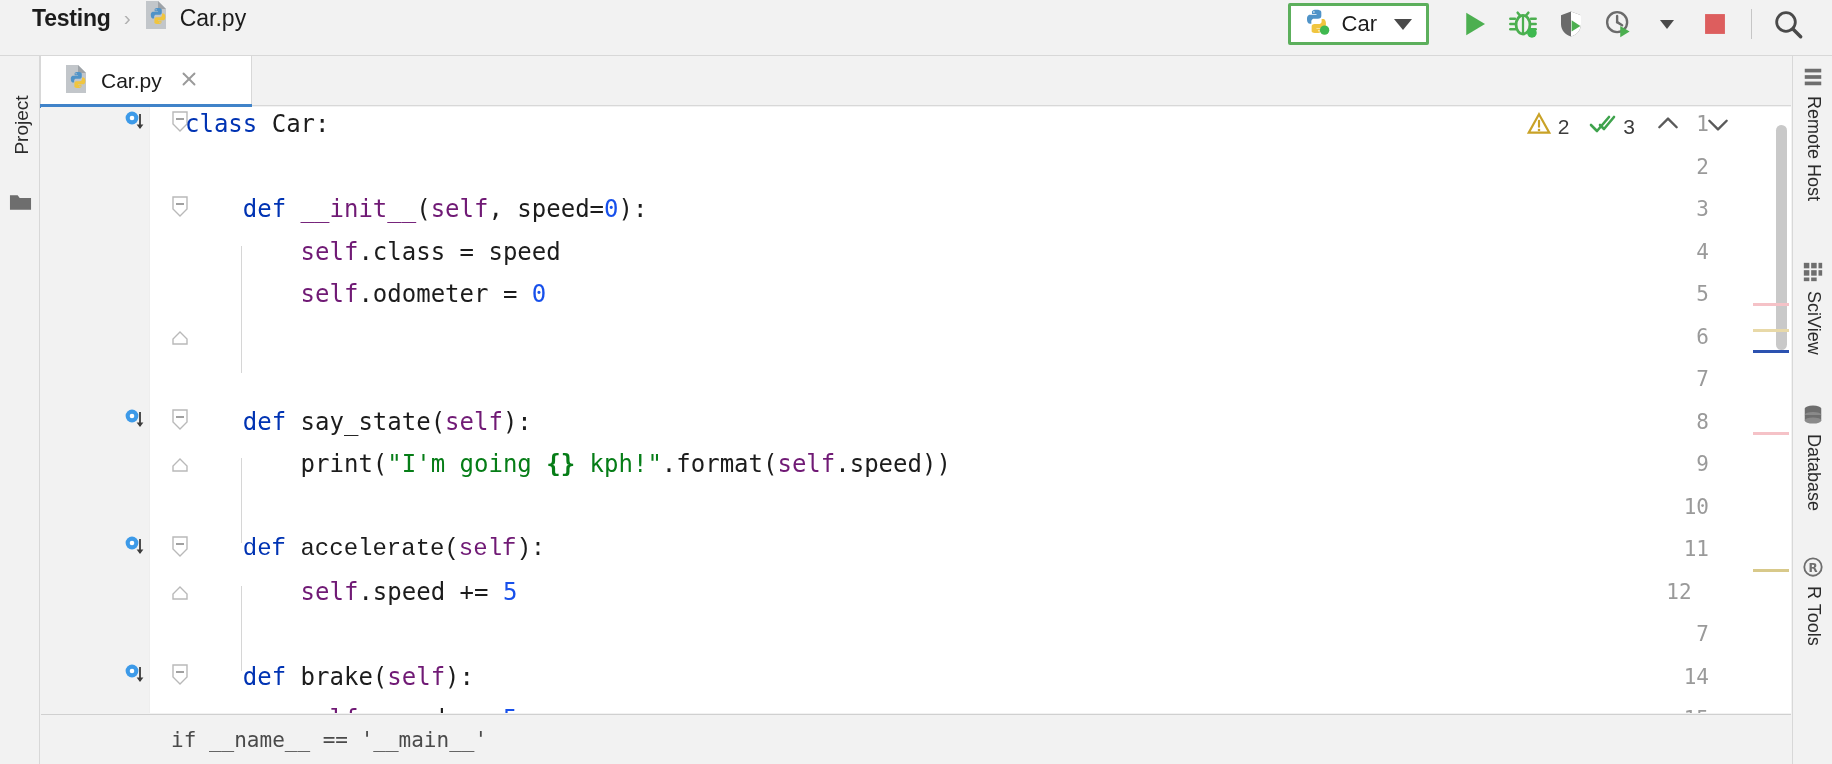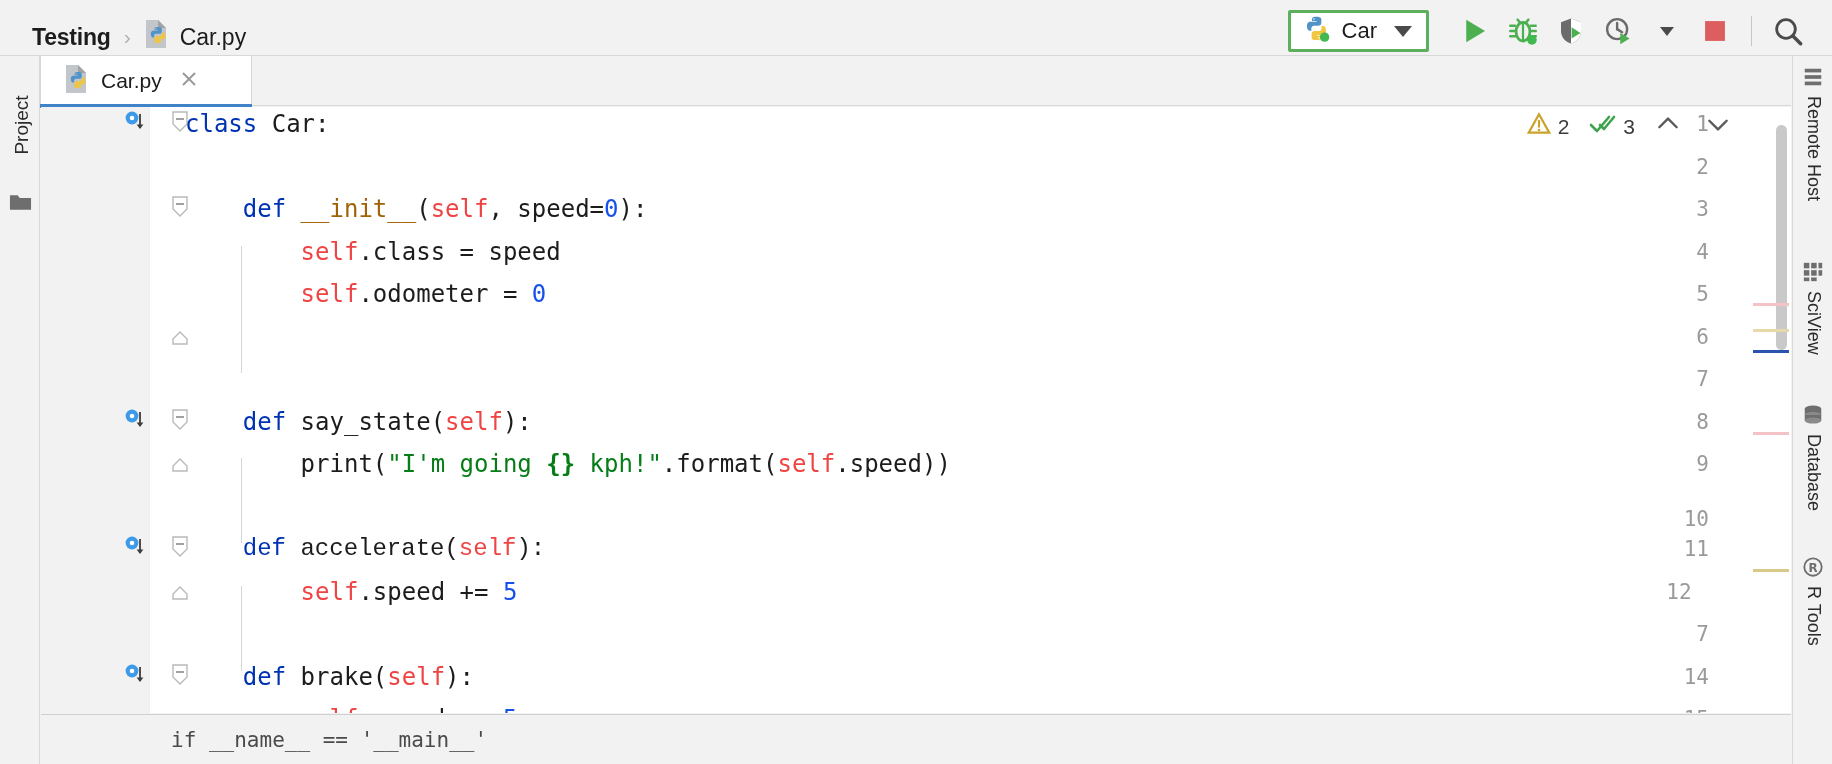--- a/index.html
+++ b/index.html
@@ -7,21 +7,21 @@
   body {
     font-family:"Liberation Sans", sans-serif;
     background:#ffffff;
     -webkit-font-smoothing:antialiased;
   }
   #app { position:relative; width:1832px; height:764px; background:#f2f2f2; }
 
   
   .toolbar {
     position:absolute; left:0; top:0; width:1832px; height:56px;
-    background:#f2f2f2; display:flex; align-items:flex-end;
+    background:#f2f2f2; display:flex; align-items:flex-start;
     border-bottom:1px solid #d8d8d8;
   }
   .tb-left { display:flex; align-items:center; padding-left:32px; gap:0px; }
   .crumb-root {
     font-size:23px; font-weight:bold; color:#1c1c1c; letter-spacing:-0.2px;
   }
   .crumb-sep {
     margin:0 13px 0 13px; color:#b0b0b0; font-size:21px; font-weight:300;
   }
   .crumb-file {
@@ -113,22 +113,22 @@
   .fold { position:absolute; left:130px; }
 
   .codearea {
     position:absolute; left:108px; top:0; width:1390px; height:606px;
     font-family:"DejaVu Sans Mono", monospace; font-size:24px;
   }
   .cline { position:absolute; left:36px; white-space:pre; line-height:1; }
   .indentguide { position:absolute; width:1px; background:#d6d6d6; }
 
   .k  { color:#0033b3; }         
-  .fn { color:#a16207; }          
-  .se { color:#ef4444; }          
+  .fn { color:#701a75; }          
+  .se { color:#701a75; }          
   .num{ color:#1750eb; }          
   .st { color:#067d17; }          
   .stf{ color:#067d17; font-weight:bold; }
   .pl { color:#1c1c1c; }          
 
   
   .inspect {
     position:absolute; right:60px; top:4px; display:flex; align-items:center; gap:6px;
     font-size:21px; color:#3c3c3c;
   }
@@ -375,21 +375,21 @@
             <path d="M11.6 14.5L15 19l3.4-4.5z" fill="#3c3c3c"></path>
           </svg></div>
         <div class="fold" style="top: 301.5px;"><svg width="18" height="22" viewBox="0 0 18 22">
             <path d="M2 1h14v12l-7 7-7-7z" fill="#ffffff" stroke="#b9b9b9" stroke-width="1.4"></path>
             <line x1="5" y1="8" x2="13" y2="8" stroke="#8a8a8a" stroke-width="1.6"></line>
           </svg></div>
         <div class="lnum" style="top: 345px;">9</div>
         <div class="fold" style="top: 351px;"><svg width="18" height="14" viewBox="0 0 18 14">
             <path d="M9 1l7 7v5H2V8z" fill="#ffffff" stroke="#b9b9b9" stroke-width="1.4"></path>
           </svg></div>
-        <div class="lnum" style="top: 387.5px; margin-top: 12px;">10</div>
+        <div class="lnum" style="top: 387.5px;">10</div>
         <div class="lnum" style="top: 430px;">11</div>
         <div class="grun" style="top: 428px;"><svg width="20" height="26" viewBox="0 0 20 26">
             <circle cx="7" cy="8" r="6.4" fill="#3d9ae8"></circle>
             <circle cx="7" cy="8" r="2.3" fill="#ffffff"></circle>
             <line x1="15" y1="4" x2="15" y2="18" stroke="#3c3c3c" stroke-width="1.8"></line>
             <path d="M11.6 14.5L15 19l3.4-4.5z" fill="#3c3c3c"></path>
           </svg></div>
         <div class="fold" style="top: 429px;"><svg width="18" height="22" viewBox="0 0 18 22">
             <path d="M2 1h14v12l-7 7-7-7z" fill="#ffffff" stroke="#b9b9b9" stroke-width="1.4"></path>
             <line x1="5" y1="8" x2="13" y2="8" stroke="#8a8a8a" stroke-width="1.6"></line>

